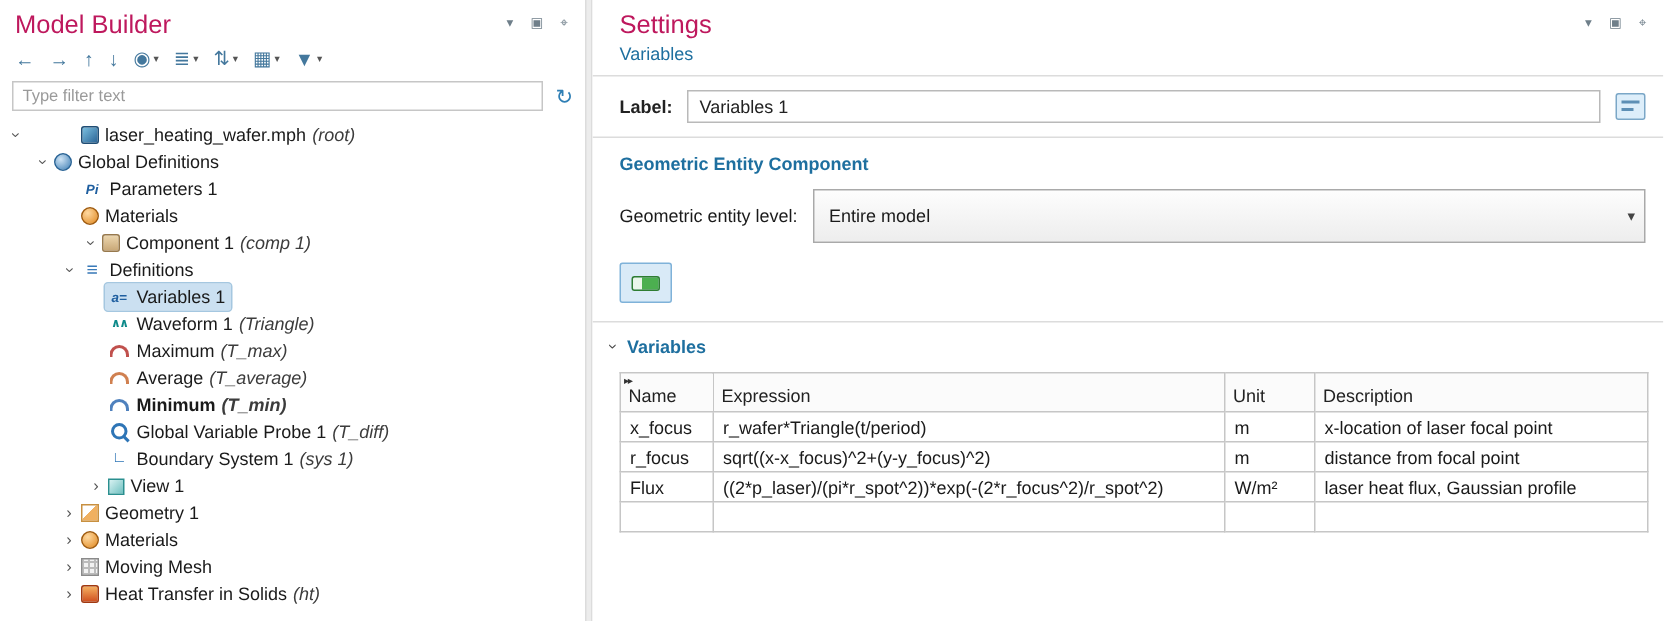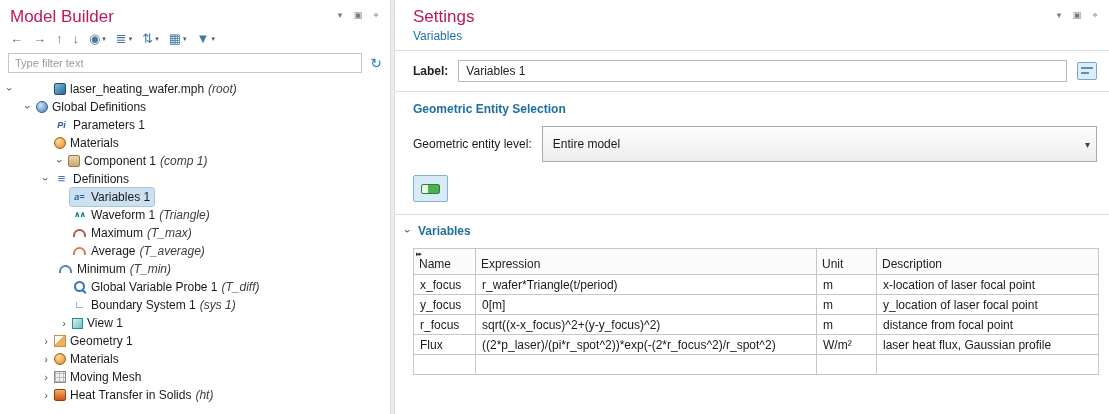--- a/index.html
+++ b/index.html
@@ -238,21 +238,21 @@
           </span>
         </div>
         <div class="tree-row" style="padding-left: 58px;">
           <span class="chev"></span>
           <span class="row-content">
             <span class="tree-icon icon-average"></span>
             <span class="tree-label">Average</span>
             <span class="tree-suffix">(T_average)</span>
           </span>
         </div>
-        <div class="tree-row" style="padding-left: 44px;">
+        <div class="tree-row" style="padding-left: 58px; font-weight: bold;">
           <span class="chev"></span>
           <span class="row-content">
             <span class="tree-icon icon-minimum"></span>
             <span class="tree-label">Minimum</span>
             <span class="tree-suffix">(T_min)</span>
           </span>
         </div>
         <div class="tree-row" style="padding-left: 58px;">
           <span class="chev"></span>
           <span class="row-content">
@@ -322,21 +322,21 @@
     <div class="subtitle">Variables</div>
     <div class="divider"></div>
 
     <div class="label-row">
       <span class="field-label">Label:</span>
       <input class="text-input" value="Variables 1" style="">
       <span class="side-btn"></span>
     </div>
     <div class="divider"></div>
 
-    <div class="section-title">Geometric Entity Selection</div>
+    <div class="section-title">Geometric Entity Component</div>
     <div class="entity-row">
       <span>Geometric entity level:</span>
       <div class="dropdown">
         <span>Entire model</span>
         <span class="caret">▾</span>
       </div>
     </div>
     <div class="active-toggle">
       <span class="green-rect"></span>
     </div>
@@ -367,26 +367,20 @@
           </tr>
         </thead>
         <tbody>
             <tr>
               <td>x_focus</td>
               <td>r_wafer*Triangle(t/period)</td>
               <td>m</td>
               <td>x-location of laser focal point</td>
             </tr>
             <tr>
-              <td>y_focus</td>
-              <td>0[m]</td>
-              <td>m</td>
-              <td>y_location of laser focal point</td>
-            </tr>
-            <tr>
               <td>r_focus</td>
               <td>sqrt((x-x_focus)^2+(y-y_focus)^2)</td>
               <td>m</td>
               <td>distance from focal point</td>
             </tr>
             <tr>
               <td>Flux</td>
               <td>((2*p_laser)/(pi*r_spot^2))*exp(-(2*r_focus^2)/r_spot^2)</td>
               <td>W/m²</td>
               <td>laser heat flux, Gaussian profile</td>

